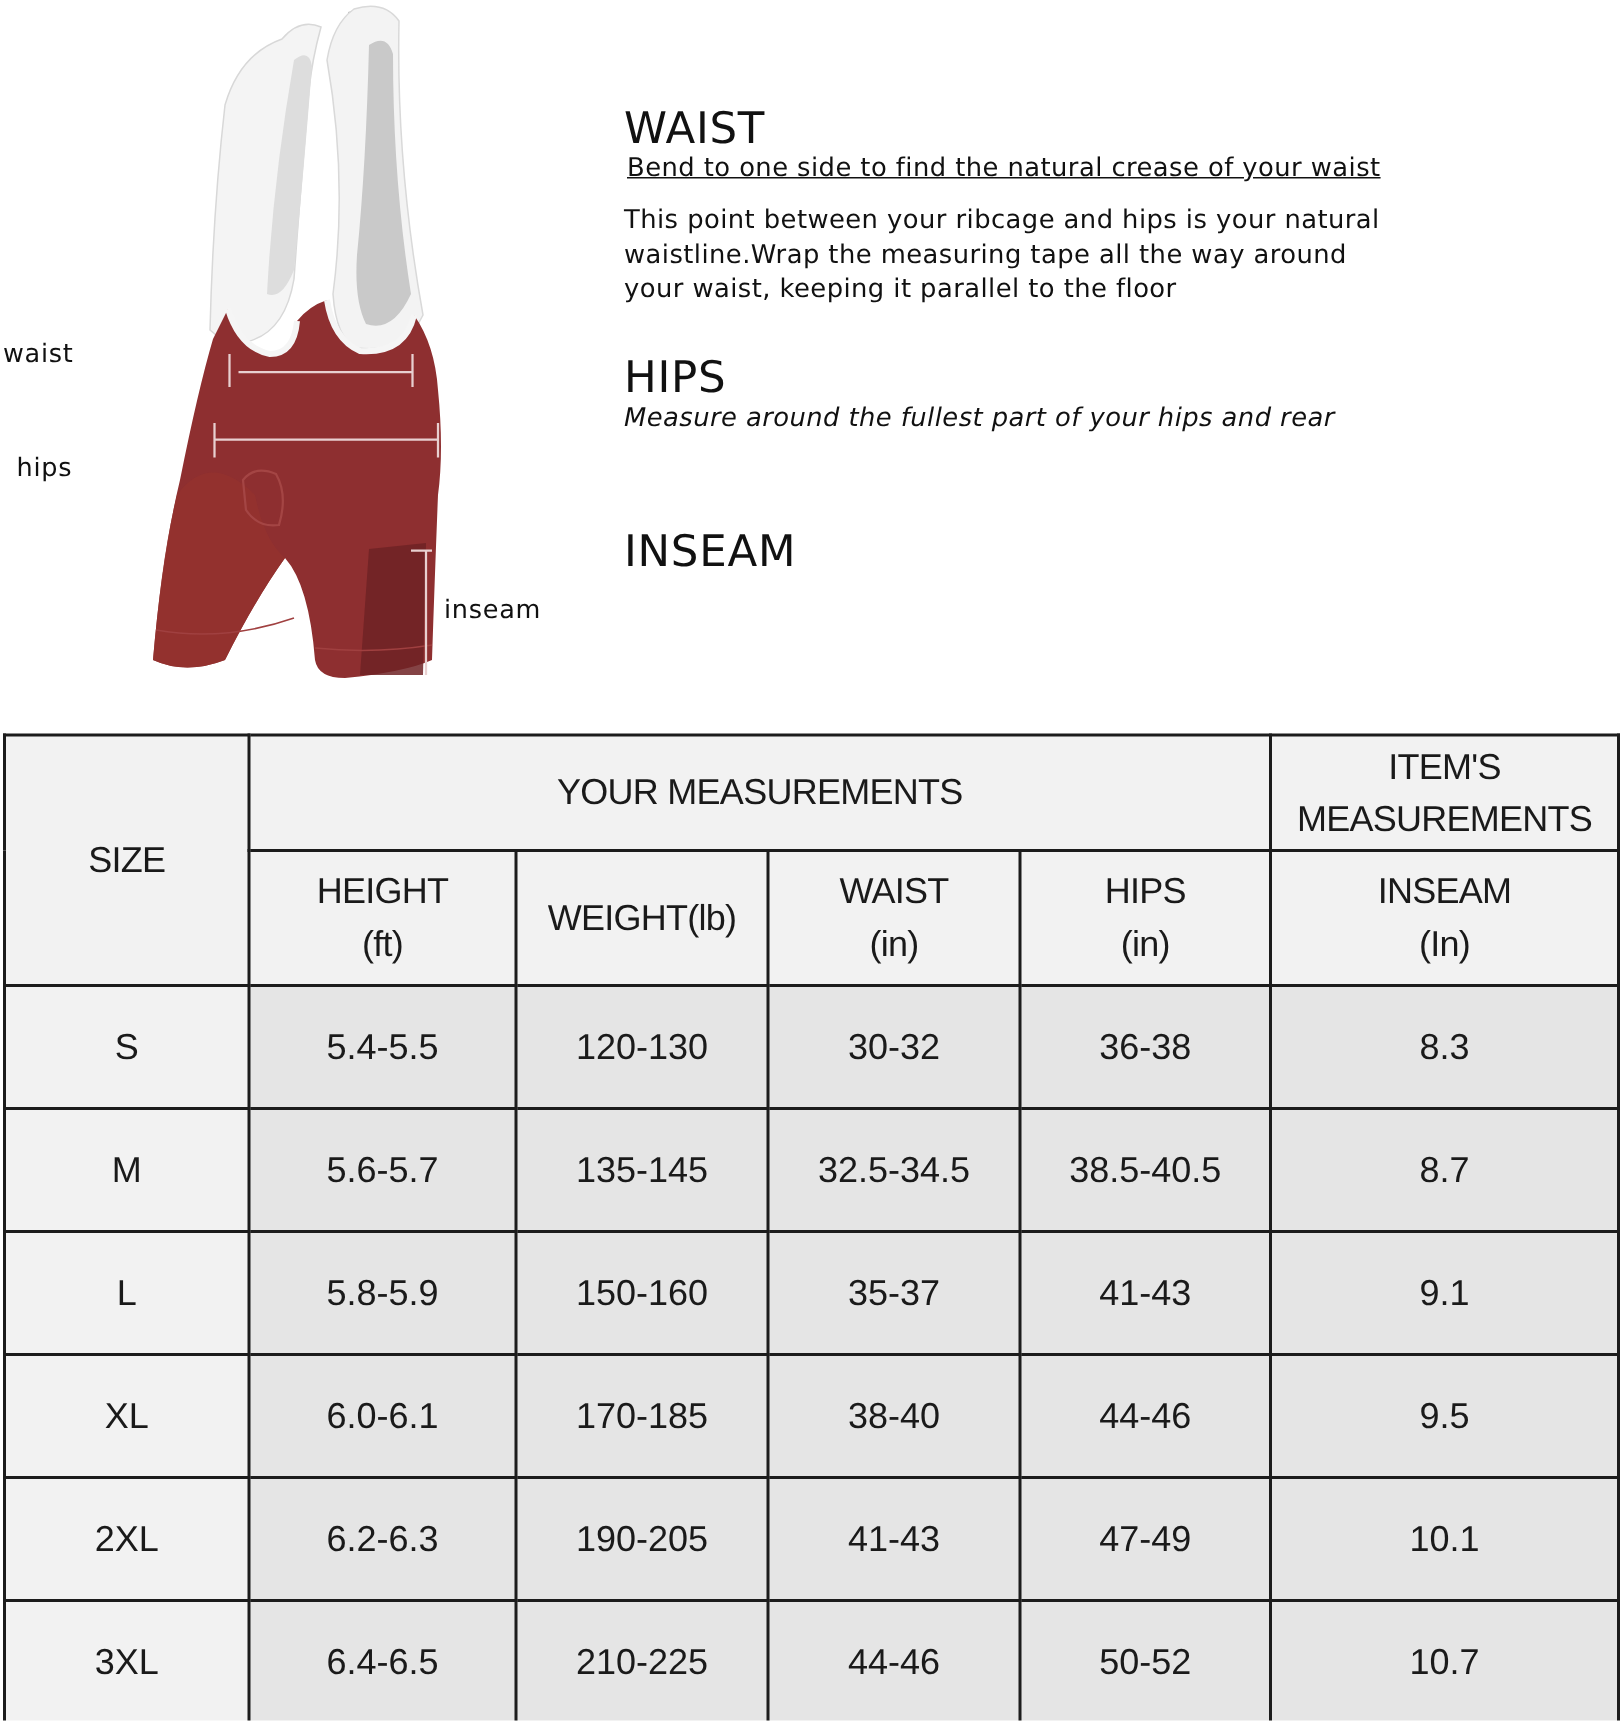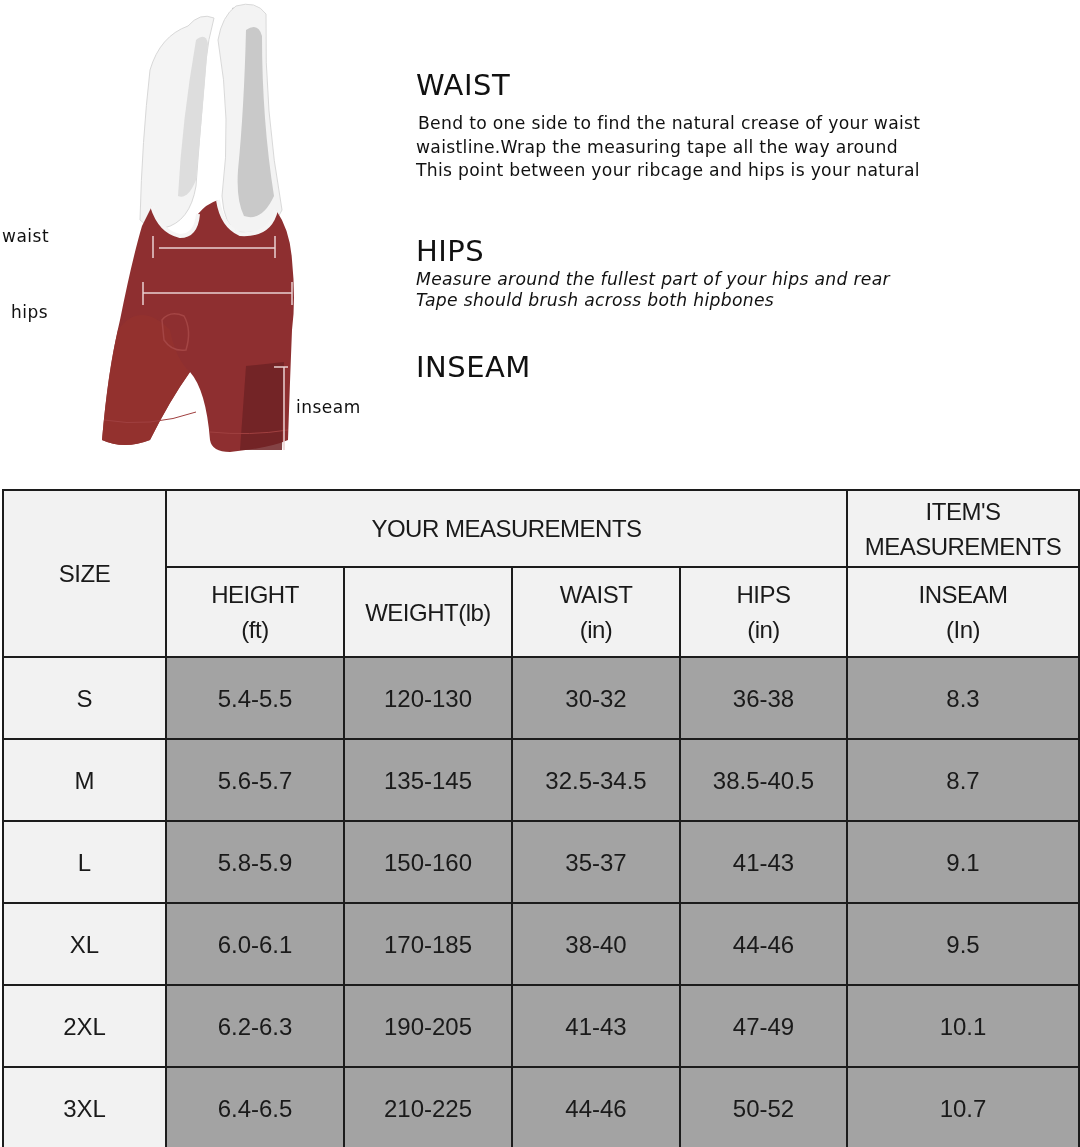--- a/index.html
+++ b/index.html
@@ -12,40 +12,40 @@
   .fig-label { position: absolute; font-family: "DejaVu Sans", sans-serif; font-size: 17px; color: #111; letter-spacing: 0.5px; }
   .lbl-waist { left: 2px; top: 226px; }
   .lbl-hips { left: 11px; top: 302px; }
   .lbl-inseam { left: 296px; top: 397px; }
 
   
   .guide { position: absolute; left: 416px; top: 0; width: 664px; font-family: "DejaVu Sans", sans-serif; color: #111; }
   .g-title { position: absolute; left: 0; font-size: 29px; font-weight: normal; letter-spacing: 0.5px; }
   .g-text { position: absolute; left: 0; font-size: 17.2px; line-height: 23px; white-space: nowrap; letter-spacing: 0.3px; }
   .t-waist { top: 68px; }
-  .p-waist-1 { top: 112px; left: 2px; }
+  .p-waist-1 { top: 101px; left: 2px; text-decoration: underline; }
   .p-waist-2 { top: 136px; }
   .t-hips { top: 234px; }
   .p-hips { top: 269px; line-height: 21px; font-style: italic; }
   .t-inseam { top: 350px; }
   .p-inseam { top: 397px; }
 
   
   table.size-table {
     position: absolute; left: 2px; top: 489px;
     width: 1076px; height: 656px;
     border-collapse: collapse; table-layout: fixed;
     font-family: "Liberation Sans", sans-serif; color: #1a1a1a;
   }
   .size-table td, .size-table th {
     border: 2px solid #1c1c1c; text-align: center; vertical-align: middle;
     font-weight: normal; font-size: 24px; line-height: 35px;
   }
   .size-table th { background: #f2f2f2; letter-spacing: -0.5px; }
-  .size-table td { background: #a3a3a3; }
+  .size-table td { background: #e5e5e5; }
   .size-table td.size-cell { background: #f2f2f2; }
   .size-table .hdr-row-1 { height: 77px; }
   .size-table .hdr-row-2 { height: 90px; }
   .size-table .data-row { height: 82px; }
   .size-table .sub { display: block; }
 </style>
 </head>
 <body>
 
 <div class="figure">
@@ -89,28 +89,28 @@
   </svg>
   <span class="fig-label lbl-waist">waist</span>
   <span class="fig-label lbl-hips">hips</span>
   <span class="fig-label lbl-inseam">inseam</span>
 </div>
 
 <div class="guide">
   <h2 class="g-title t-waist">WAIST</h2>
   <p class="g-text p-waist-1">Bend to one side to find the natural crease of your waist</p>
   <div class="g-text p-waist-2">
+    <div>This point between your ribcage and hips is your natural</div>
     <div>waistline.Wrap the measuring tape all the way around</div>
-    <div>This point between your ribcage and hips is your natural</div>
+    <div>your waist, keeping it parallel to the floor</div>
   </div>
 
   <h2 class="g-title t-hips">HIPS</h2>
   <div class="g-text p-hips">
     <div>Measure around the fullest part of your hips and rear</div>
-    <div>Tape should brush across both hipbones</div>
   </div>
 
   <h2 class="g-title t-inseam">INSEAM</h2>
   <div class="g-text p-inseam">
   </div>
 </div>
 
 <table class="size-table">
   <colgroup>
     <col style="width:163px">

